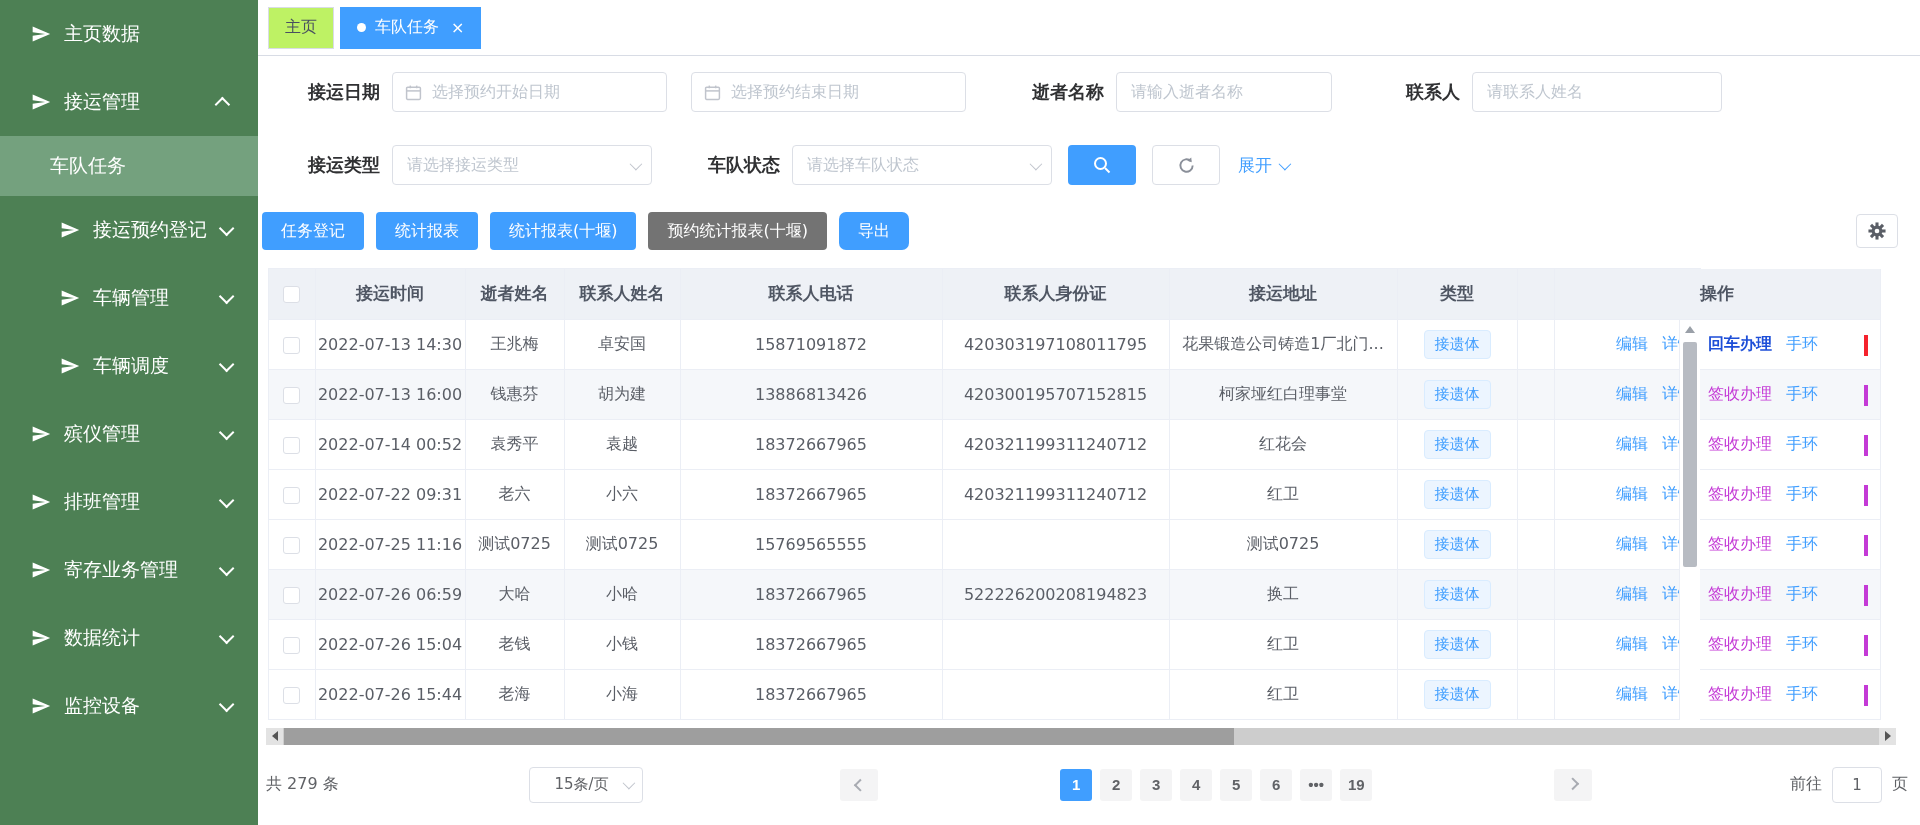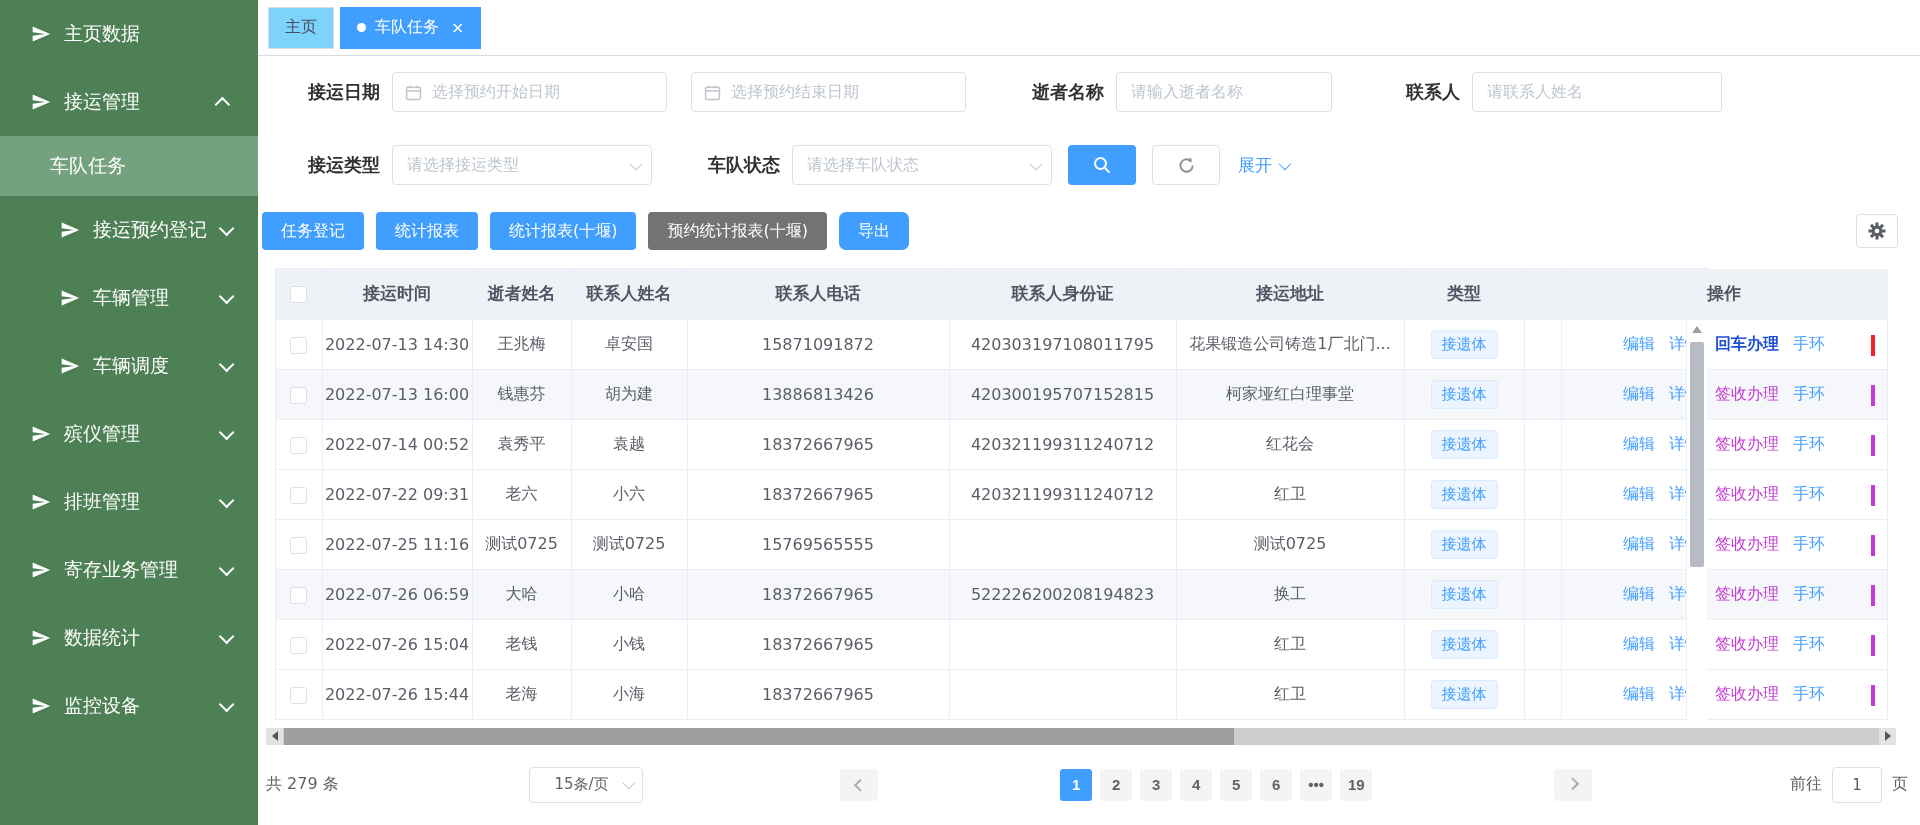--- a/index.html
+++ b/index.html
@@ -14,21 +14,21 @@
   .side-item.lvl2 { padding-left:60px; }
   .side-item .send-icon { margin-right:13px; flex-shrink:0; display:inline-flex; }
   .side-item.active-leaf { height:60px; padding-left:50px; }
   .chev { position:absolute; right:28px; width:11px; height:11px; border-right:2px solid #fff; border-bottom:2px solid #fff; }
   .chev.down { transform:rotate(45deg) translateY(-3px); }
   .chev.up { transform:rotate(-135deg) translateY(-3px); }
 
   
   .main { flex:1; display:flex; flex-direction:column; min-width:0; }
   .tabbar { height:56px; display:flex; align-items:center; padding-left:10px; gap:6px; border-bottom:1px solid #d8dce5; flex-shrink:0; }
-  .tab { height:42px; display:flex; align-items:center; padding:0 16px; border:1px solid #d8dce5; background:#7dd3fc; color:#495060; font-size:16px; cursor:pointer; }
+  .tab { height:42px; display:flex; align-items:center; padding:0 16px; border:1px solid #d8dce5; background:#bef264; color:#495060; font-size:16px; cursor:pointer; }
   .tab.active { border-color:#409eff; color:#fff; }
   .tab-dot { width:9px; height:9px; border-radius:50%; background:#fff; margin-right:9px; }
   .tab-close { margin-left:12px; font-size:16px; line-height:1; }
 
   .content { padding:16px 12px 0 4px; flex:1; }
 
   
   .filter-row { display:flex; align-items:center; }
   .filter-row.r1 { margin-bottom:33px; }
   .filter-row.r2 { margin-bottom:27px; }
@@ -45,21 +45,21 @@
   .btn-refresh { margin-left:16px; width:68px; height:40px; background:#fff; border:1px solid #dcdfe6; border-radius:4px; display:flex; align-items:center; justify-content:center; cursor:pointer; }
   .expand-link { margin-left:18px; color:#409eff; font-size:17px; display:flex; align-items:center; cursor:pointer; }
   .expand-link .chev2 { width:9px; height:9px; border-right:1.5px solid #409eff; border-bottom:1.5px solid #409eff; transform:rotate(45deg) translateY(-2px); margin-left:7px; }
 
   
   .toolbar { display:flex; align-items:center; margin-bottom:18px; }
   .tb-btn { height:38px; padding:0 19px; margin-right:12px; background:#409eff; color:#fff; border:none; border-radius:4px; font-size:16px; cursor:pointer; font-family:inherit; }
   .gear-btn { margin-left:auto; margin-right:10px; width:42px; height:34px; background:#fff; border:1px solid #dcdfe6; border-radius:4px; display:flex; align-items:center; justify-content:center; cursor:pointer; }
 
   
-  .table-wrap { position:relative; margin-left:13px; width:1433px; border:1px solid #ebeef5; border-bottom:none; }
+  .table-wrap { position:relative; margin-left:6px; width:1433px; border:1px solid #ebeef5; border-bottom:none; }
   table { border-collapse:collapse; table-layout:fixed; width:1611px; }
   th,td { border-right:1px solid #ebeef5; border-bottom:1px solid #ebeef5; text-align:center; overflow:hidden; white-space:nowrap; }
   th { height:50px; background:#eef1f6; color:#4f5663; font-size:17px; font-weight:bold; }
   td { height:50px; font-size:16px; color:#5a5e66; background:#fff; }
   tr.striped td { background:#f5f7fa; }
   .cb { display:inline-block; width:17px; height:17px; border:1px solid #dcdfe6; border-radius:3px; background:#fff; vertical-align:middle; cursor:pointer; }
   .type-badge { display:inline-block; padding:4px 10px; font-size:15px; color:#409eff; background:#ecf5ff; border:1px solid #d9ecff; border-radius:4px; }
   .ops-cell { position:relative; }
   .op-link { margin:0 7px; cursor:pointer; font-size:16px; }
   .op-blue { color:#409eff; } .op-red { color:#1d4ed8;font-weight:bold; } .op-purple { color:#c43ad6; }

